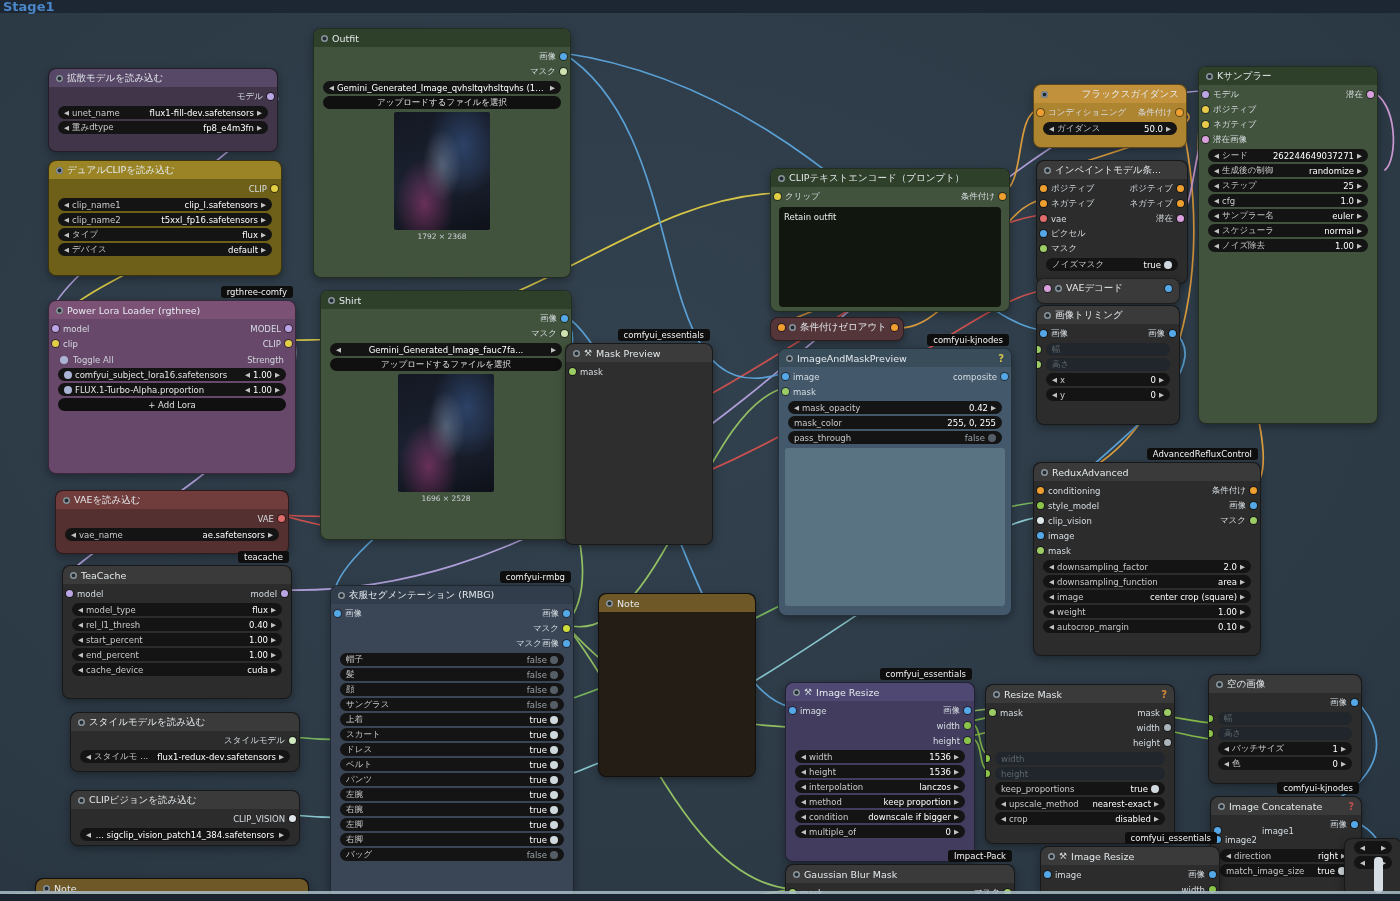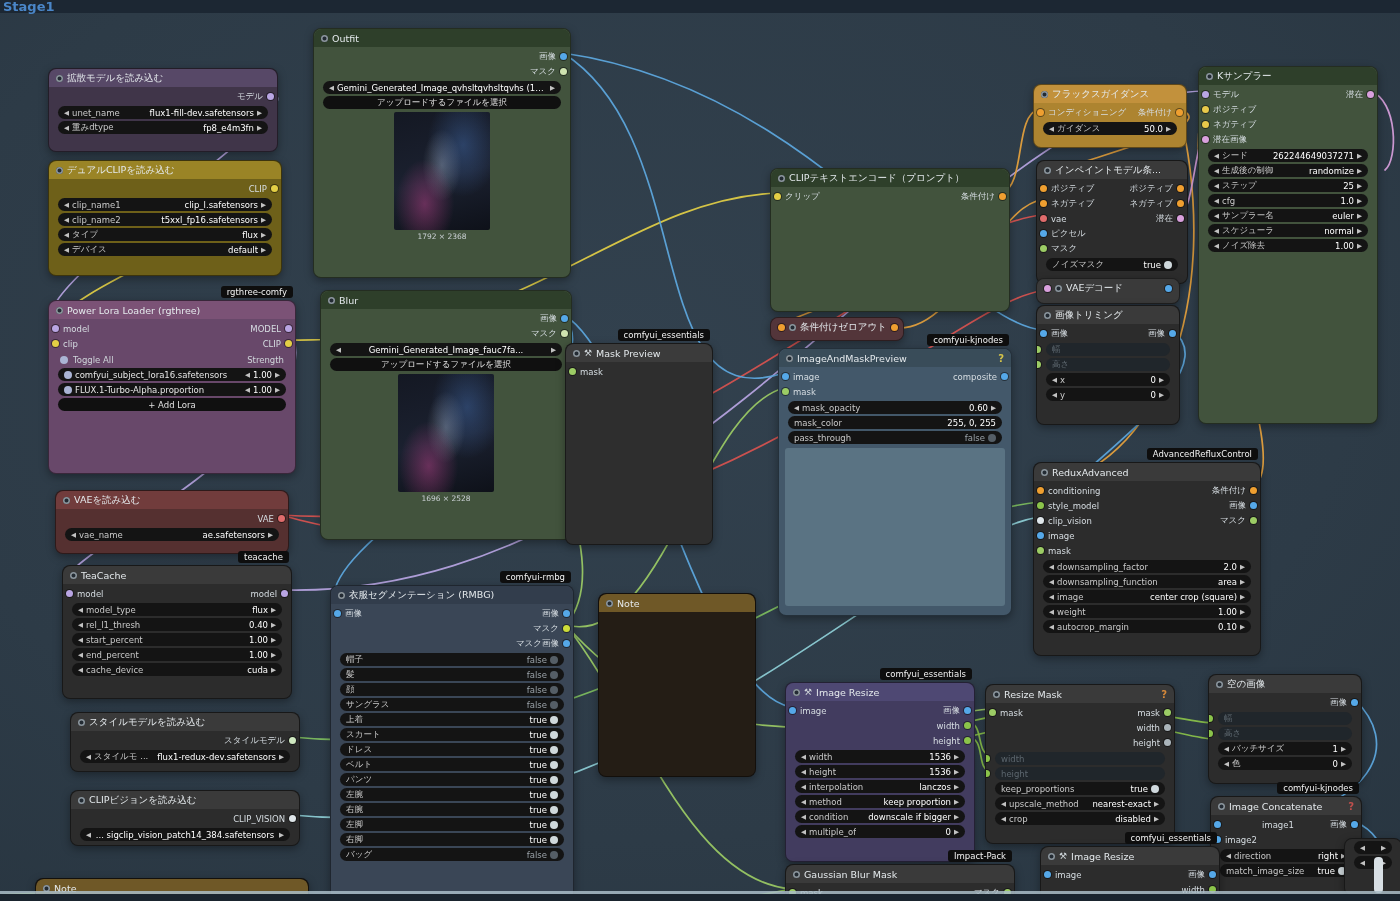--- a/index.html
+++ b/index.html
@@ -358,21 +358,21 @@
           </div>
           <div class="w btn">アップロードするファイルを選択</div>
           <div class="imgbox" style="height: 118px;"></div>
           <div class="cap">1792 × 2368</div>
         </div>
       </div>
       <div class="node" style="left: 320px; top: 290px; width: 250px; height: 248px; background: rgb(66, 83, 61);">
         <div class="clipbox">
           <div class="hdr" style="background: rgb(46, 63, 42);">
             <span class="cdot"></span>
-            <span>Blur</span>
+            <span>Shirt</span>
           </div>
           <div class="slots" style="height: 30px;">
             <div class="slot out" style="top: 0px;">
               <span class="dot" style="background: rgb(85, 168, 232);"></span>
               <span>画像</span>
             </div>
             <div class="slot out" style="top: 15px;">
               <span class="dot" style="background: rgb(207, 227, 176);"></span>
               <span>マスク</span>
             </div>
@@ -532,20 +532,21 @@
           <div class="slots" style="height: 15px;">
             <div class="slot in" style="top: 0px;">
               <span class="dot" style="background: rgb(227, 207, 69);"></span>
               <span>クリップ</span>
             </div>
             <div class="slot out" style="top: 0px;">
               <span class="dot" style="background: rgb(239, 159, 48);"></span>
               <span>条件付け</span>
             </div>
           </div>
+          <div class="ta" style="height: 92px; background: rgb(17, 22, 15);">Retain outfit</div>
         </div>
       </div>
       <div class="node" style="left: 770px; top: 317px; width: 132px; height: 22px; background: rgb(83, 53, 58);">
         <div class="clipbox">
           <div class="hdr" style="background: rgb(83, 53, 58);">
             <span class="dot" style="background: rgb(239, 159, 48);"></span>
             <span class="cdot"></span>
             <span>条件付けゼロアウト</span>
             <span class="dot" style="background: rgb(239, 159, 48); margin-left: auto;"></span>
           </div>
@@ -570,40 +571,40 @@
             </div>
             <div class="slot out" style="top: 0px;">
               <span class="dot" style="background: rgb(85, 168, 232);"></span>
               <span>composite</span>
             </div>
           </div>
           <div class="w">
             <span class="arr">◀</span>
             <span class="lbl">mask_opacity</span>
             <span class="sp"></span>
-            <span class="val">0.60</span>
+            <span class="val">0.42</span>
             <span class="arr">▶</span>
           </div>
           <div class="w">
             <span class="lbl">mask_color</span>
             <span class="sp"></span>
             <span class="val">255, 0, 255</span>
           </div>
           <div class="w">
             <span class="lbl">pass_through</span>
             <span class="sp"></span>
             <span class="val" style="color: rgb(154, 162, 168);">false</span>
             <span class="tgl" style="background: rgb(85, 94, 102);"></span>
           </div>
           <div class="prev" style="height: 158px; background: rgb(90, 115, 131);"></div>
         </div>
       </div>
       <div class="node" style="left: 1033px; top: 84px; width: 152px; height: 62px; background: rgb(173, 132, 48);">
         <div class="clipbox">
-          <div class="hdr" style="background: rgb(194, 145, 60);">
+          <div class="hdr" style="background: rgb(194, 145, 60); justify-content: space-between;">
             <span class="cdot"></span>
             <span>フラックスガイダンス</span>
           </div>
           <div class="slots" style="height: 15px;">
             <div class="slot in" style="top: 0px;">
               <span class="dot" style="background: rgb(239, 159, 48);"></span>
               <span>コンディショニング</span>
             </div>
             <div class="slot out" style="top: 0px;">
               <span class="dot" style="background: rgb(239, 159, 48);"></span>
@@ -1038,21 +1039,21 @@
       </div>
       <div class="node" style="left: 1210px; top: 796px; width: 150px; height: 100px; background: rgb(44, 44, 44);">
         <div class="badge">comfyui-kjnodes</div>
         <div class="clipbox">
           <div class="hdr" style="background: rgb(58, 58, 58);">
             <span class="cdot"></span>
             <span>Image Concatenate</span>
             <span class="help" style="color: rgb(192, 80, 77);">?</span>
           </div>
           <div class="slots" style="height: 30px;">
-            <div class="slot in" style="top: 0px; gap: 41px;">
+            <div class="slot in" style="top: 6px; gap: 41px;">
               <span class="dot" style="background: rgb(85, 168, 232);"></span>
               <span>image1</span>
             </div>
             <div class="slot in" style="top: 15px;">
               <span class="dot" style="background: rgb(85, 168, 232);"></span>
               <span>image2</span>
             </div>
             <div class="slot out" style="top: 0px;">
               <span class="dot" style="background: rgb(85, 168, 232);"></span>
               <span>画像</span>

